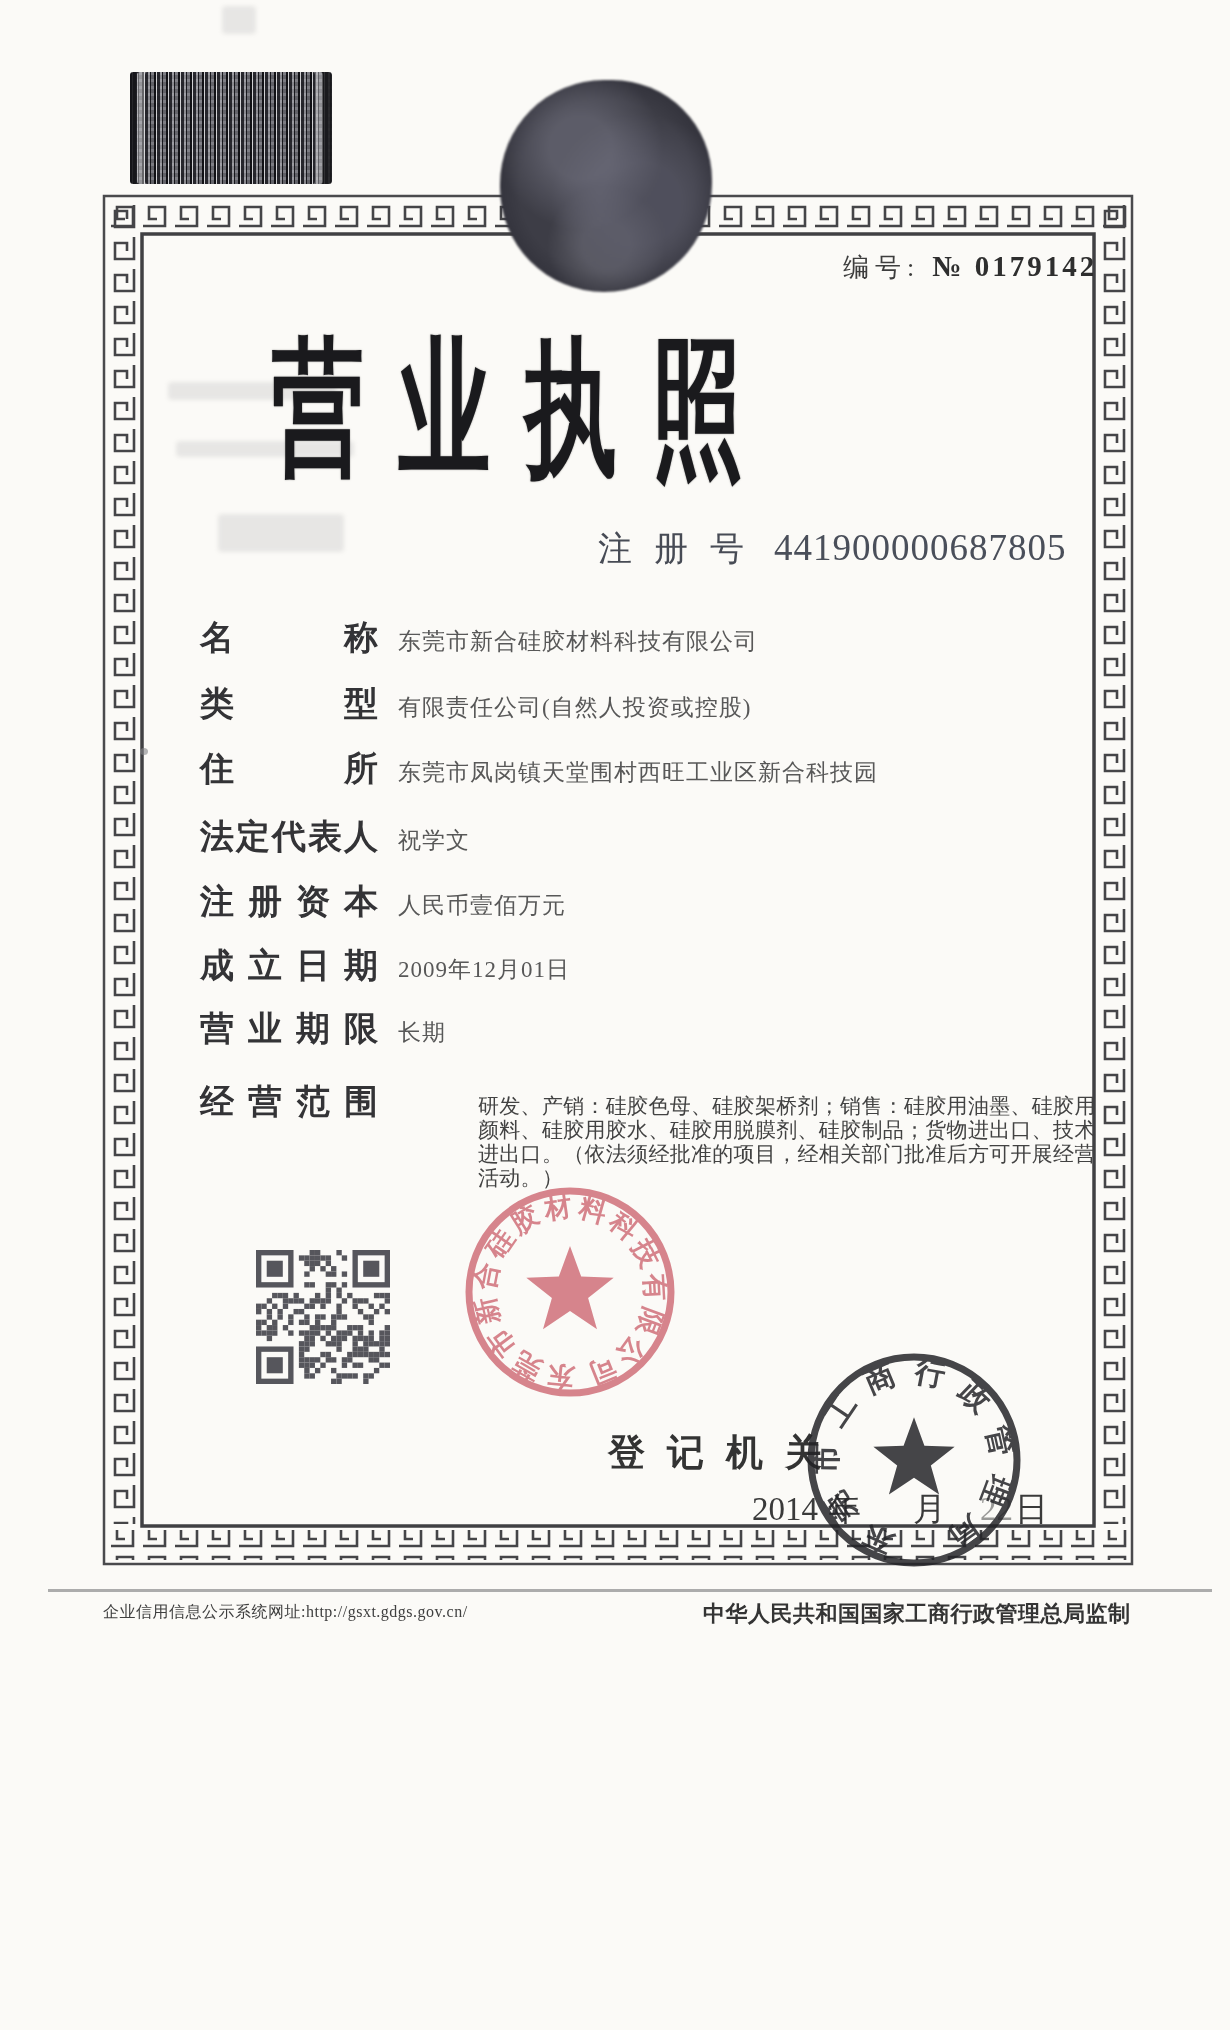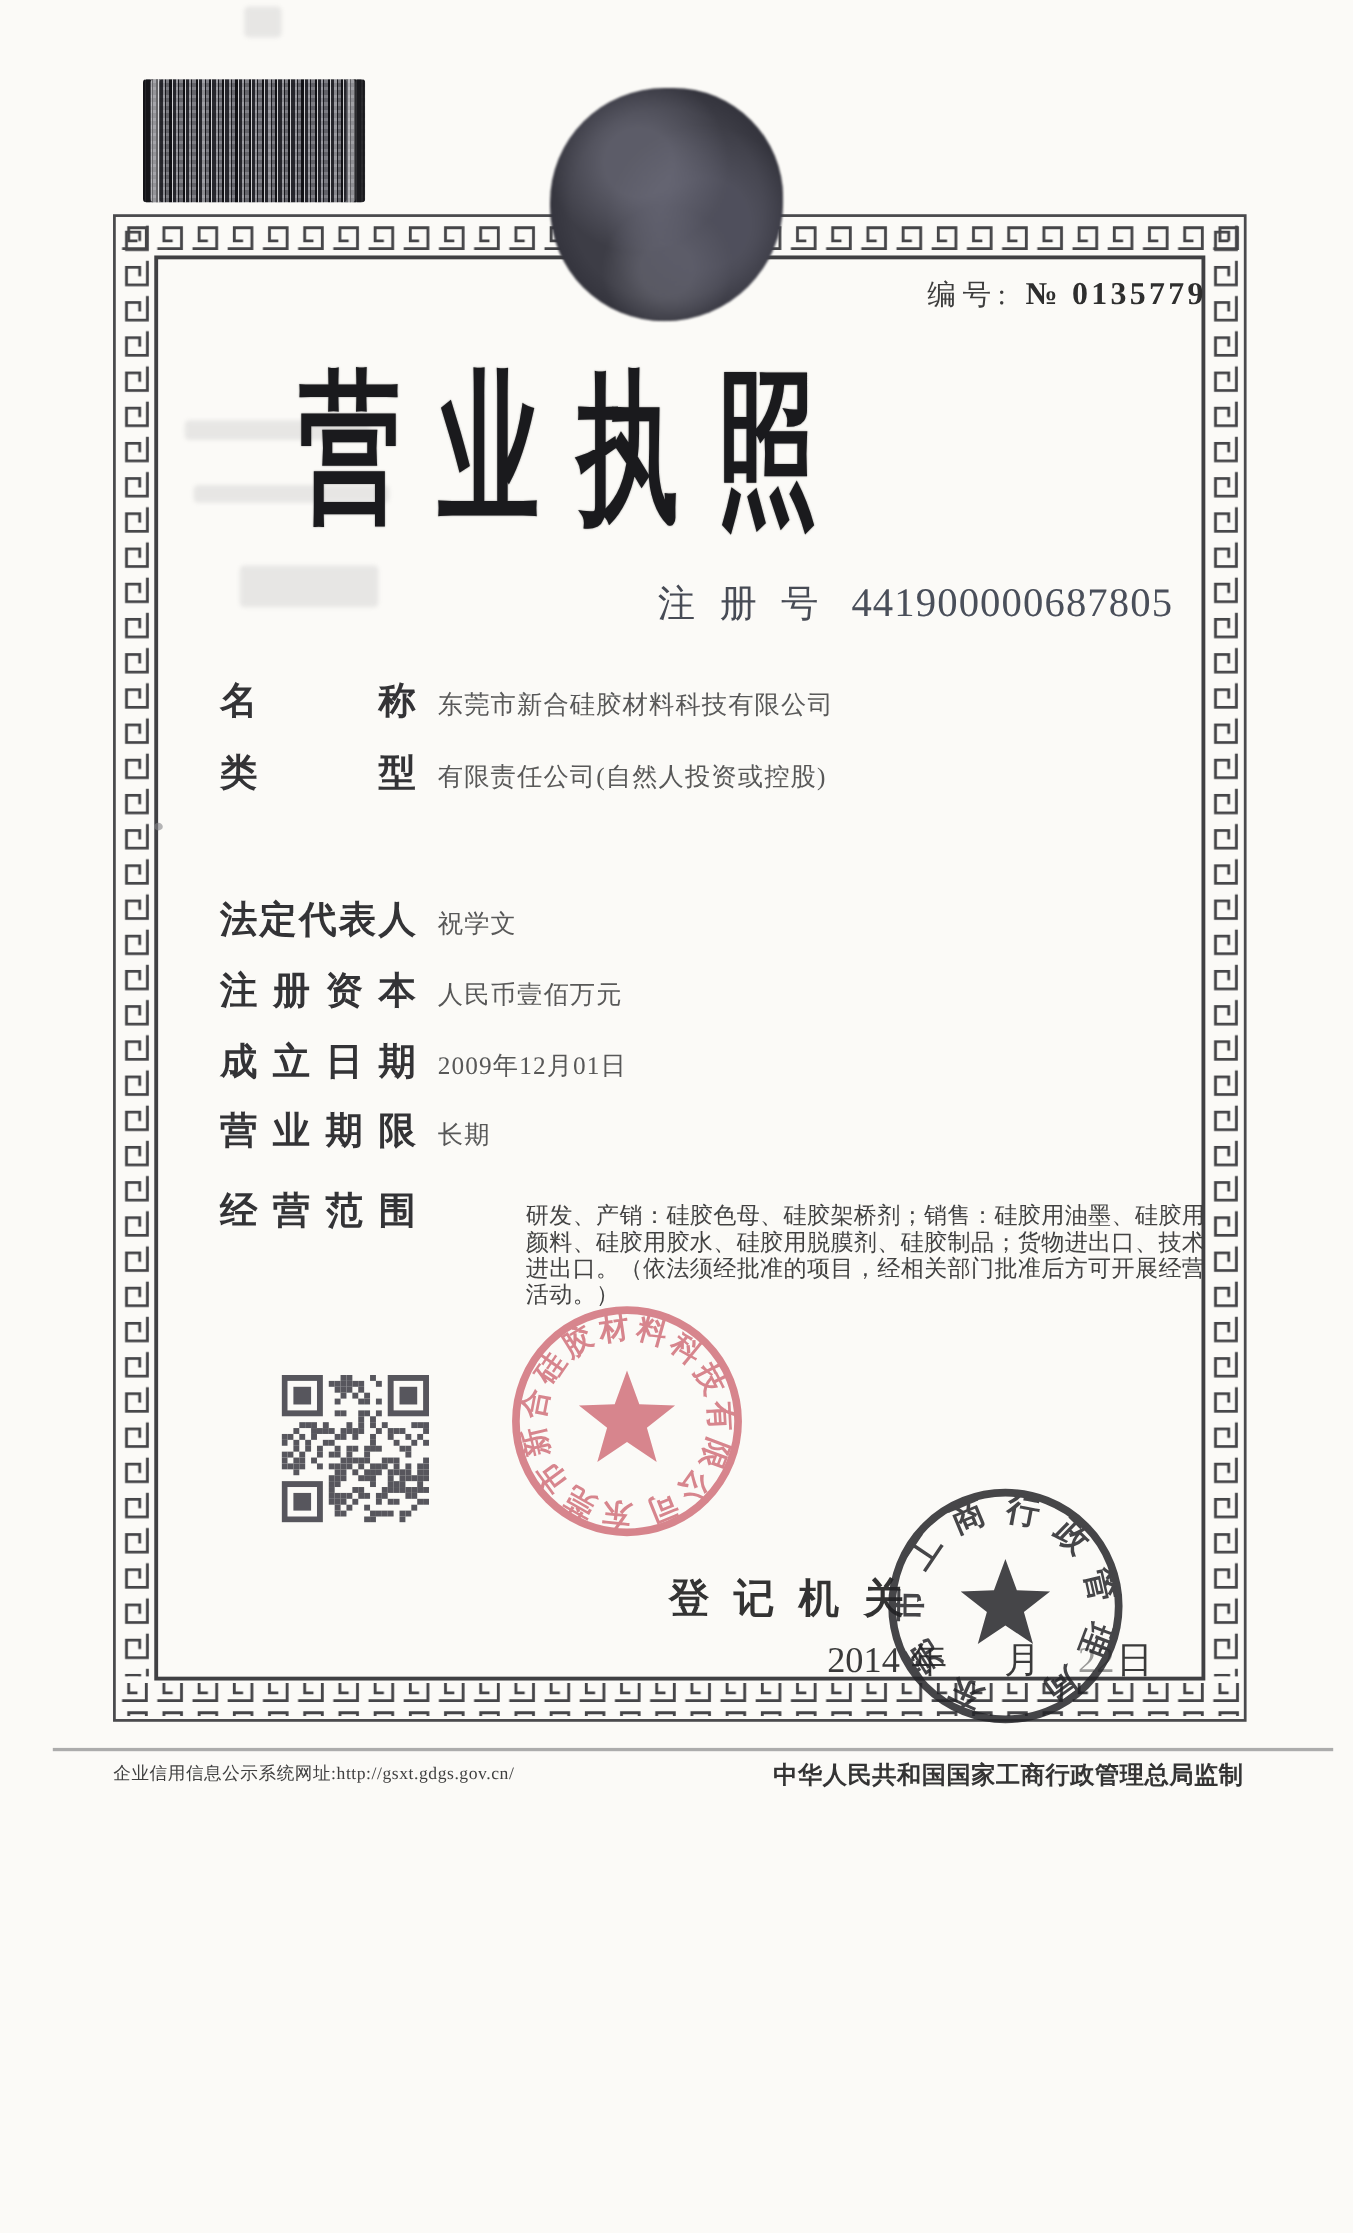--- a/index.html
+++ b/index.html
@@ -114,39 +114,43 @@
     </defs>
     <rect x="104" y="196" width="1028" height="1368" fill="none" stroke="#4a4a4d" stroke-width="2.5"></rect>
     <rect x="142" y="234" width="952" height="1292" fill="none" stroke="#404043" stroke-width="3.5"></rect>
     <rect x="106" y="200" width="1024" height="30" fill="url(#mh)"></rect>
     <rect x="106" y="1530" width="1024" height="30" fill="url(#mh)"></rect>
     <rect x="108" y="202" width="30" height="1322" fill="url(#mv)"></rect>
     <rect x="1098" y="202" width="30" height="1322" fill="url(#mv)"></rect>
   </svg>
 
   <div id="serial" class="abs">
-    <span class="slabel">编号:</span><span class="sno">№ 0135779</span>
+    <span class="slabel">编号:</span><span class="sno">№ 0179142</span>
   </div>
 
   <div id="title" class="abs">
     <span>营业执照</span>
   </div>
 
   <div id="regline" class="abs">
     <span class="rlabel">注册号</span>
     <span class="rno">441900000687805</span>
   </div>
 
   <div class="row" style="top:615px">
     <div class="flabel">名称</div>
     <div class="fvalue">东莞市新合硅胶材料科技有限公司</div>
   </div>
   <div class="row" style="top:681px">
     <div class="flabel">类型</div>
     <div class="fvalue">有限责任公司(自然人投资或控股)</div>
+  </div>
+  <div class="row" style="top:746px">
+    <div class="flabel">住所</div>
+    <div class="fvalue">东莞市凤岗镇天堂围村西旺工业区新合科技园</div>
   </div>
   <div class="row" style="top:814px">
     <div class="flabel">法定代表人</div>
     <div class="fvalue">祝学文</div>
   </div>
   <div class="row" style="top:879px">
     <div class="flabel">注册资本</div>
     <div class="fvalue">人民币壹佰万元</div>
   </div>
   <div class="row" style="top:943px">

